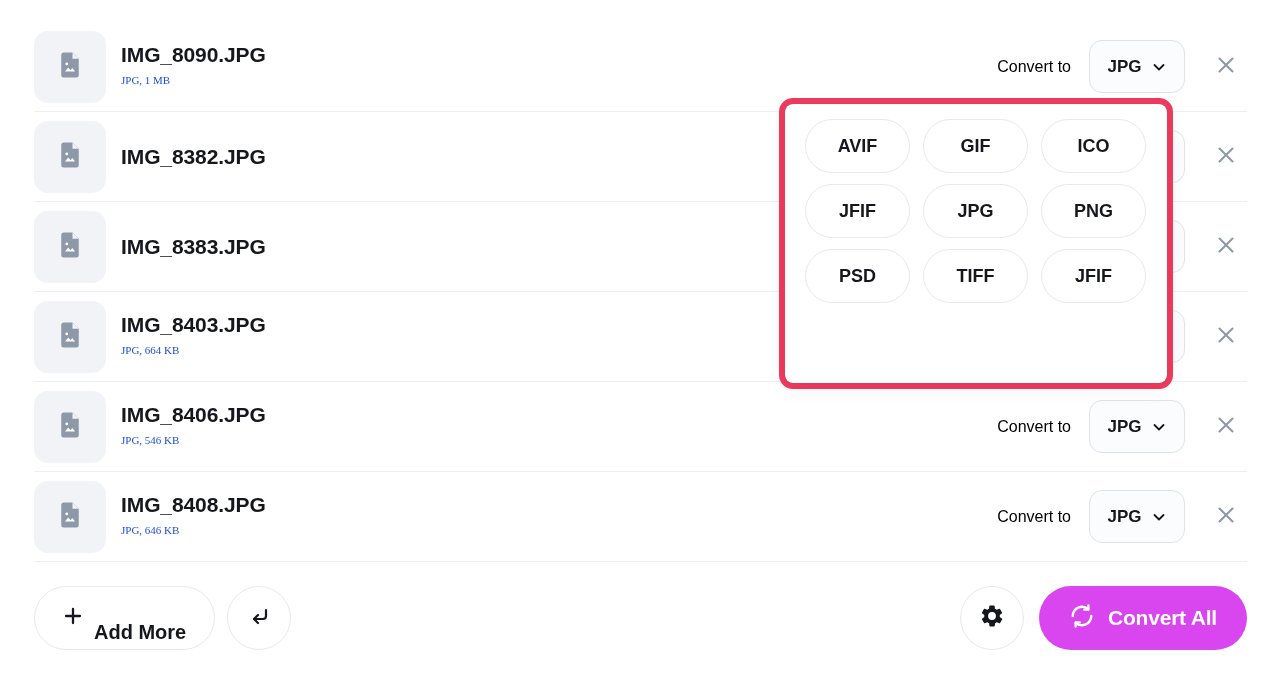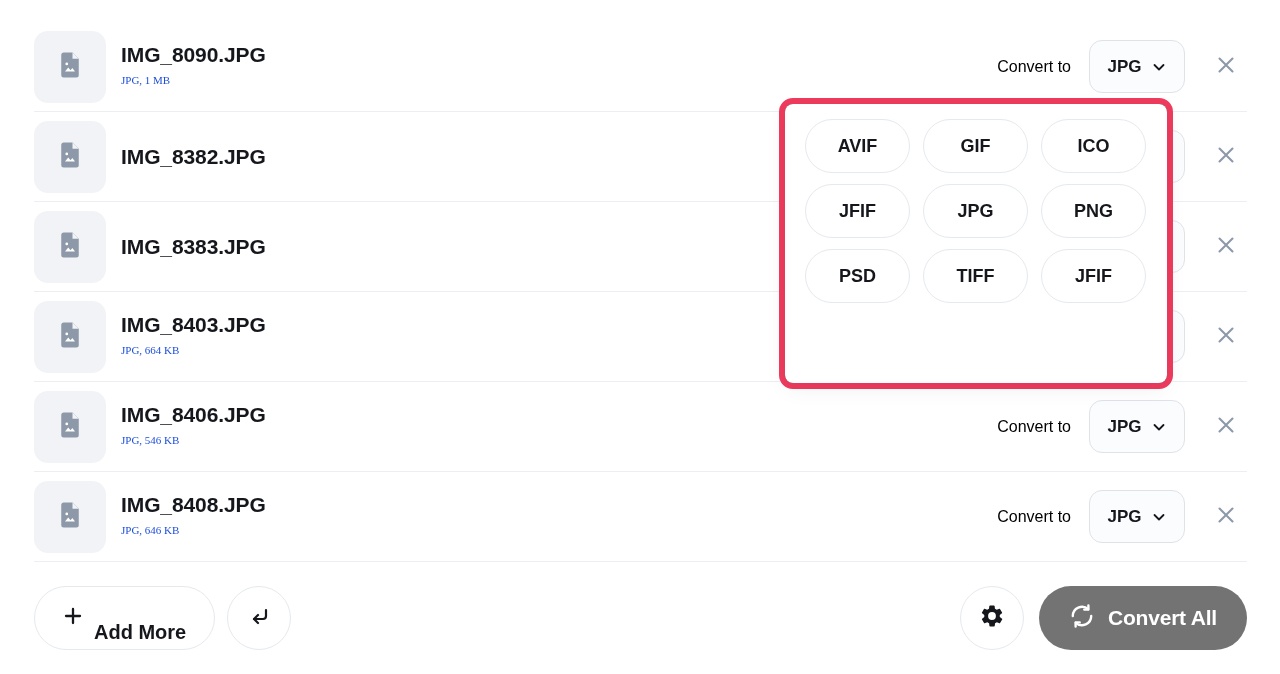--- a/index.html
+++ b/index.html
@@ -203,21 +203,21 @@
   }
 
   .toolbar-left { display: flex; align-items: center; gap: 12px; }
   .toolbar-right { margin-left: auto; display: flex; align-items: center; gap: 15px; }
 
   .btn-convert-all {
     height: 64px;
     padding: 0 30px;
     border: none;
     border-radius: 32px;
-    background: #737373;
+    background: #d946ef;
     display: flex;
     align-items: center;
     gap: 13px;
     cursor: pointer;
   }
 
   .btn-convert-all .label {
     font-size: 21px;
     font-weight: bold;
     color: #ffffff;

